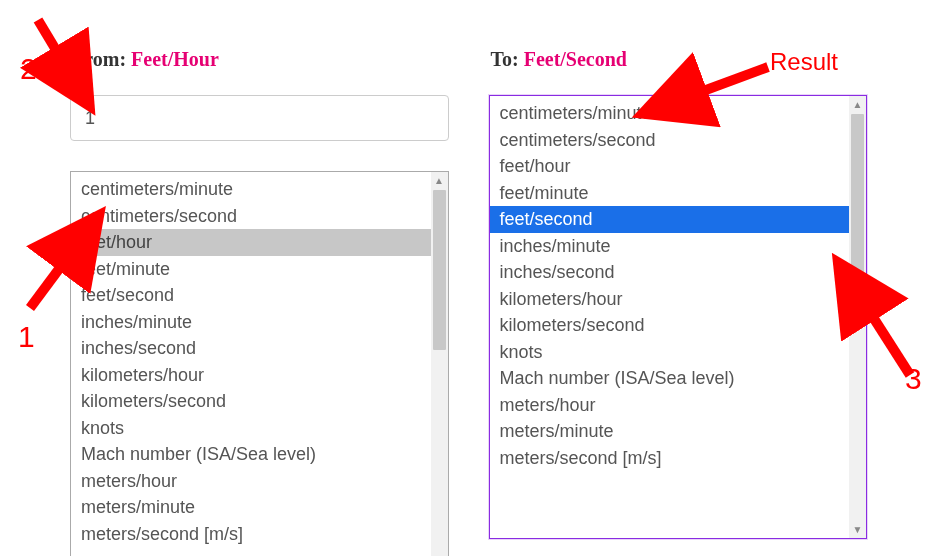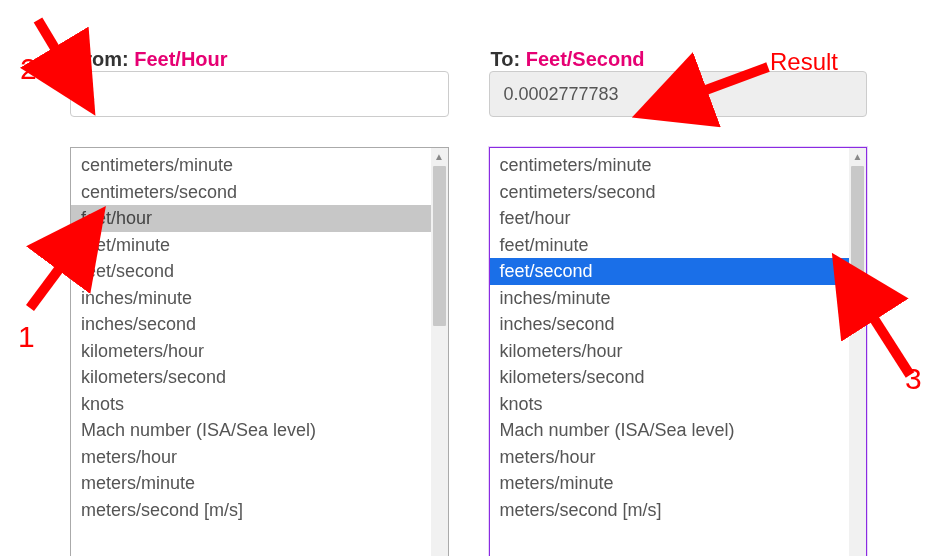--- a/index.html
+++ b/index.html
@@ -17,21 +17,23 @@
     padding: 48px 70px 0 70px;
   }
   .col {
     flex: 1;
     display: flex;
     flex-direction: column;
   }
   .heading {
     font-size: 20px;
     font-weight: bold;
+    margin-bottom: 24px;
     padding-left: 2px;
+    font-family: Liberation Serif, serif;
   }
   .heading .lbl { color: #333; }
   .heading .unit { color: #e60073; }
   .field {
     width: 100%;
     height: 46px;
     border: 1px solid #ccc;
     border-radius: 4px;
     font-size: 18px;
     padding: 0 14px;
@@ -155,21 +157,20 @@
         <div class="arrow down">▼</div>
       </div>
     </div>
   </div>
 
   <div class="col">
     <div class="heading">
       <span class="lbl">To:</span>
       <span class="unit">Feet/Second</span>
     </div>
-    <input class="field readonly" type="text" readonly="" value="0.0002777783" style="">
     <div class="listbox focused">
       <div class="listbox-inner" id="to-options">
           <div class="option">centimeters/minute</div>
           <div class="option">centimeters/second</div>
           <div class="option">feet/hour</div>
           <div class="option">feet/minute</div>
           <div class="option selected-blue">feet/second</div>
           <div class="option">inches/minute</div>
           <div class="option">inches/second</div>
           <div class="option">kilometers/hour</div>

